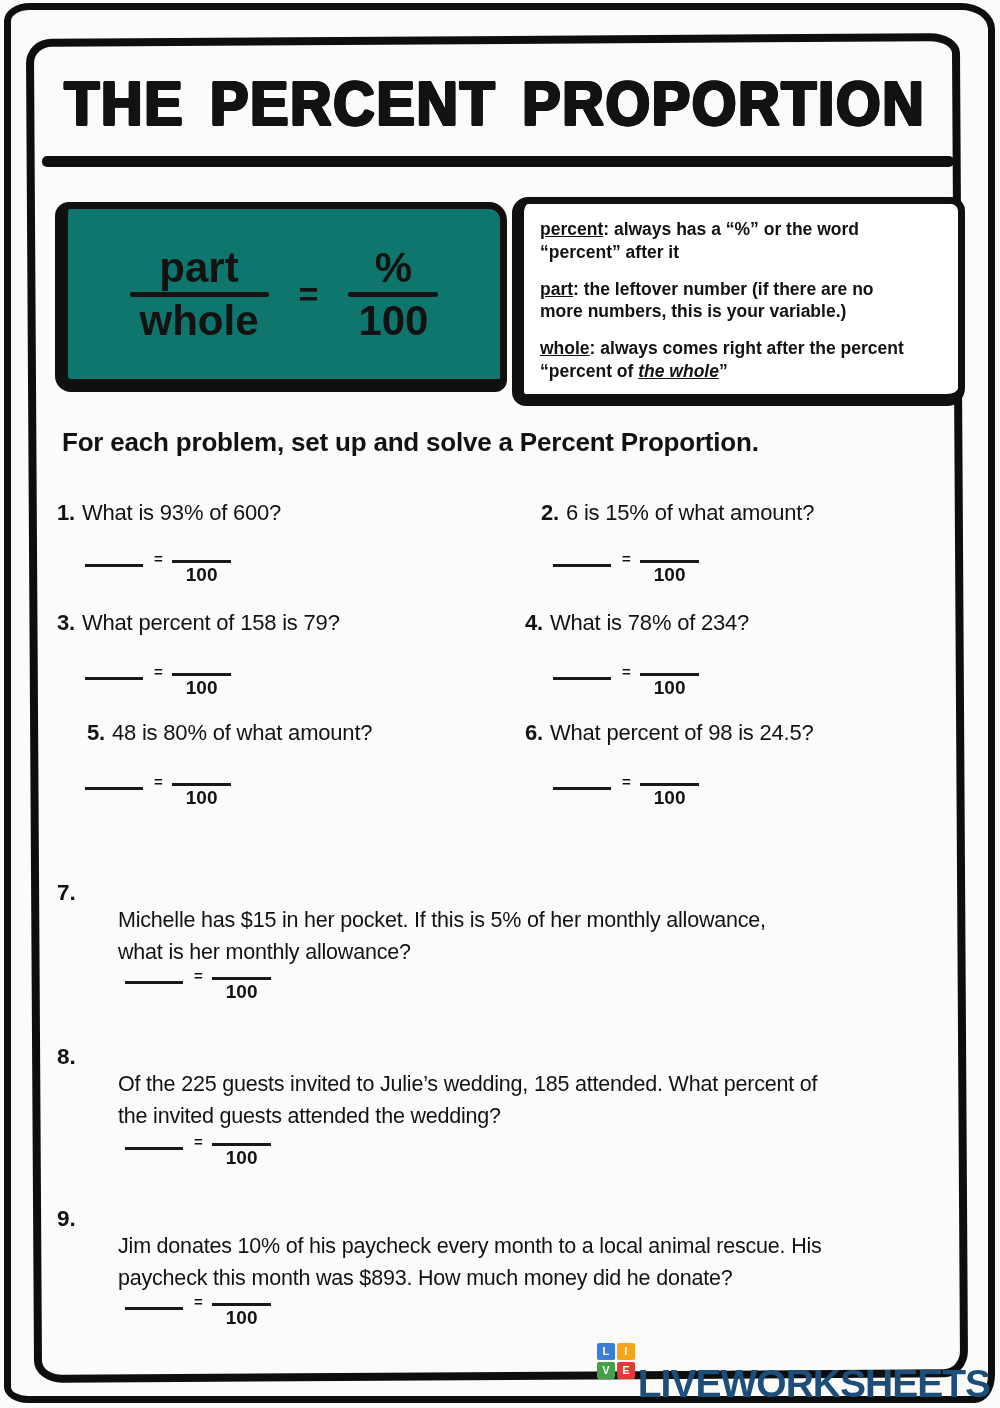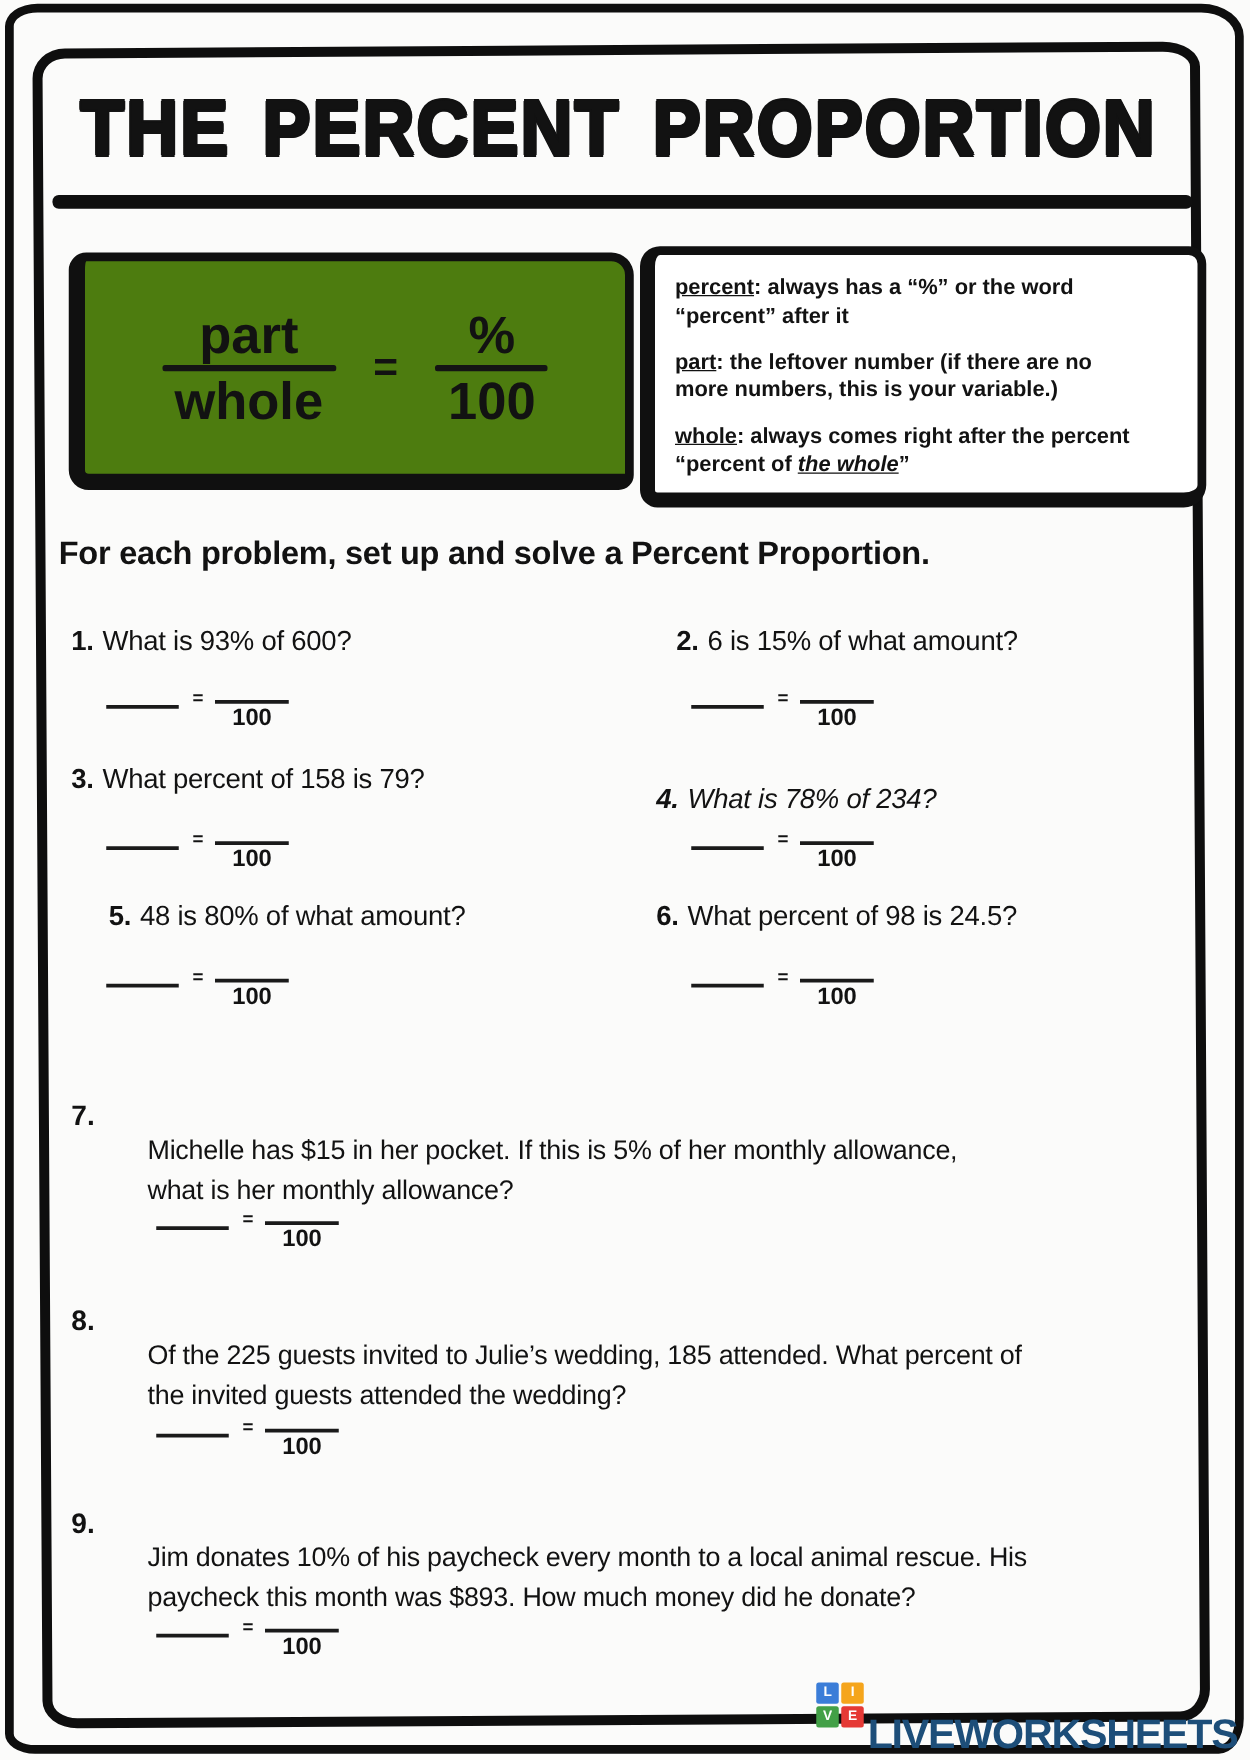--- a/index.html
+++ b/index.html
@@ -43,21 +43,21 @@
     position:absolute;left:42px;top:156px;width:912px;height:11px;
     background:#0f0f0f;border-radius:5px;
   }
 
   
   .formula-box{
     position:absolute;left:55px;top:202px;width:432px;height:170px;
     border:7px solid #101010;border-left-width:13px;border-bottom-width:13px;
     border-radius:14px 18px 12px 16px;
     display:flex;align-items:center;justify-content:center;gap:30px;
-    background:#4d7c0f;
+    background:#0f766e;
   }
   .frac{display:inline-block;text-align:center;font-size:42px;font-weight:600;}
   .frac .f-top{padding:0 10px 5px;}
   .frac .f-rule{height:5px;background:#141414;border-radius:2px;}
   .frac .f-bottom{padding:4px 10px 0;}
   .formula-eq{font-size:34px;font-weight:bold;}
 
   
   .def-box{
     position:absolute;left:512px;top:197px;width:404px;height:172px;
@@ -65,21 +65,21 @@
     border-radius:16px 14px 18px 14px;
     padding:8px 14px 10px 16px;
     background:#fff;
     font-size:17.5px;font-weight:bold;line-height:1.3;
   }
   .def-box p{margin:6px 0 14px;white-space:pre-line;}
   .def-term{text-decoration:underline;}
   .def-emph{text-decoration:underline;font-style:italic;}
 
   .instruction{
-    position:absolute;left:47px;top:427px;
+    position:absolute;left:62px;top:427px;
     font-size:26px;font-weight:bold;letter-spacing:-0.2px;
   }
 
   
   .prob{position:absolute;font-size:22px;letter-spacing:-0.2px;}
   .prob .p-num{font-weight:bold;margin-right:7px;}
 
   
   .blank{position:absolute;display:flex;align-items:flex-start;height:48px;}
   .b-line{width:58px;height:21px;border-bottom:3px solid #1a1a1a;}
@@ -99,21 +99,21 @@
   
   .footer{
     position:absolute;right:10px;bottom:2px;z-index:3;
     display:flex;align-items:center;gap:3px;
   }
   .brand-blocks{display:grid;grid-template-columns:18px 18px;grid-auto-rows:17px;gap:2px;}
   .brand-block{
     display:flex;align-items:center;justify-content:center;
     color:#fff;font-size:11px;font-weight:bold;border-radius:2px;
   }
-  .brand-text{font-size:33px;font-weight:bold;letter-spacing:-1px;margin-top:47px;}
+  .brand-text{font-size:39px;font-weight:bold;letter-spacing:-1px;margin-top:47px;}
 </style>
 </head>
 <body>
 
 <div class="page">
   <div class="outer-frame"></div>
   <div class="inner-frame"></div>
 
   <div class="content">
 
@@ -158,21 +158,21 @@
     </div>
     <div class="blank" style="left:553px;top:543px;">
       <span class="b-line"></span>
       <span class="b-eq">=</span>
       <span class="b-frac">100</span>
     </div>
 
     <div class="prob" style="left:57px;top:610px;">
       <span class="p-num">3.</span><span>What percent of 158 is 79?</span>
     </div>
-    <div class="prob" style="left:525px;top:626px;font-style:italic;">
+    <div class="prob" style="left:525px;top:610px;">
       <span class="p-num">4.</span><span>What is 78% of 234?</span>
     </div>
     <div class="blank" style="left:85px;top:656px;">
       <span class="b-line"></span>
       <span class="b-eq">=</span>
       <span class="b-frac">100</span>
     </div>
     <div class="blank" style="left:553px;top:656px;">
       <span class="b-line"></span>
       <span class="b-eq">=</span>

